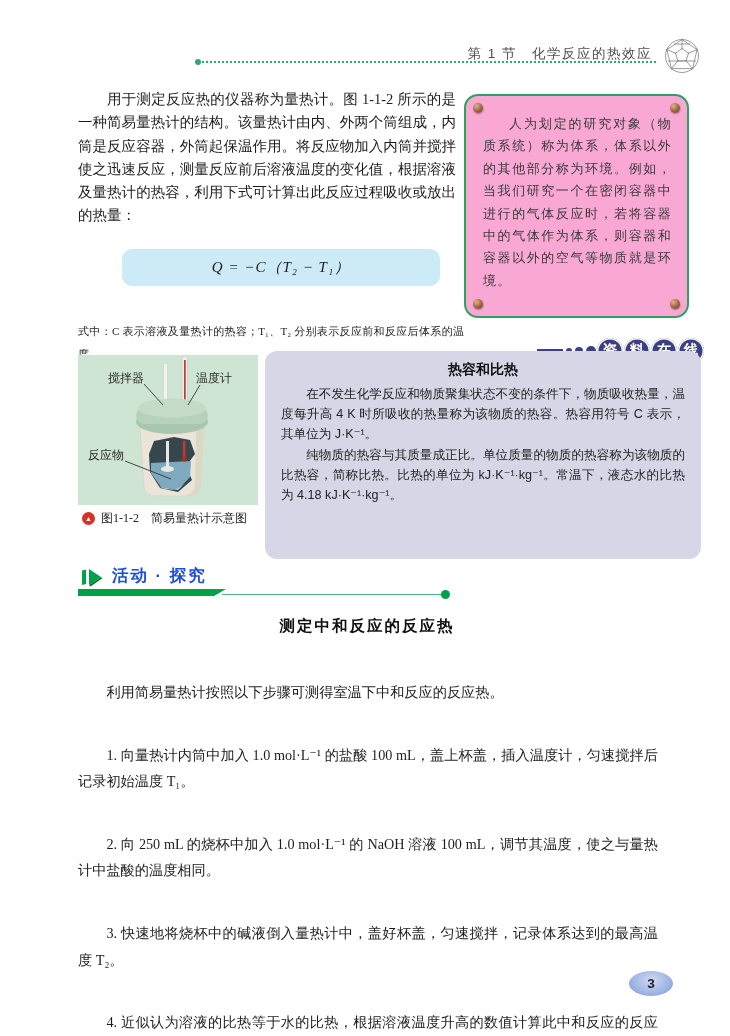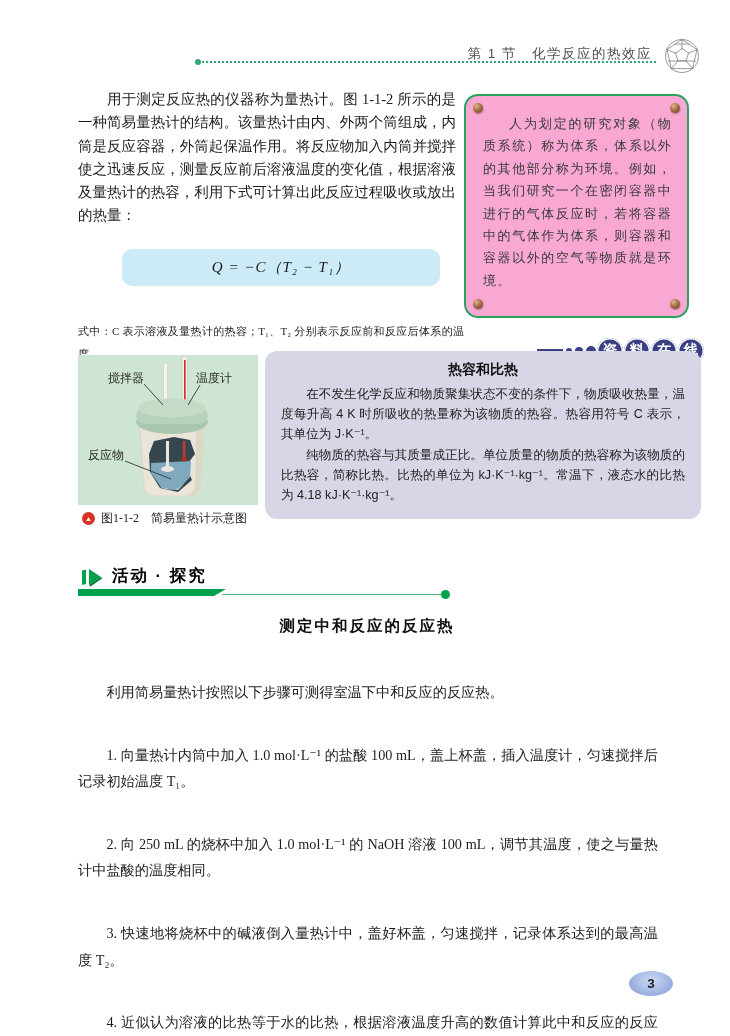--- a/index.html
+++ b/index.html
@@ -36,36 +36,36 @@
   
   .resource-badge { position:absolute; top:337px; left:537px; display:flex; align-items:center; height:27px; }
   .badge-line { width:26px; height:2.5px; background:#3a4083; }
   .badge-dot { border-radius:50%; background:#3a4083; margin-left:3px; }
   .badge-dot.d1{width:6px;height:6px} .badge-dot.d2{width:8px;height:8px} .badge-dot.d3{width:10px;height:10px}
   .badge-char { width:26px; height:26px; border-radius:50%; background:#3a4083; color:#fff; font-size:14.5px;
                 font-weight:bold; display:flex; align-items:center; justify-content:center; margin-left:1px;
                 font-family:"Liberation Sans","DejaVu Sans",sans-serif; box-shadow:0 0 0 1.5px #ffffff inset; }
 
   
-  .resource-box { position:absolute; left:265px; top:351px; width:436px; height:168px; background:#d6d6e6;
+  .resource-box { position:absolute; left:265px; top:351px; width:436px; height:208px; background:#d6d6e6;
                   border-radius:12px; padding:10px 16px 16px 16px; overflow:hidden; }
   .resource-title { text-align:center; font-weight:bold; font-size:14px; color:#101010; margin-bottom:5px; }
   .resource-box p { font-family:"Liberation Sans","DejaVu Sans",sans-serif; font-size:12.6px; line-height:20.2px;
                     color:#222; text-align:justify; text-indent:2em; }
 
   
   .figure { position:absolute; left:78px; top:355px; width:180px; height:150px; }
   .figure-caption { position:absolute; left:82px; top:510px; display:flex; align-items:center; gap:6px;
                     font-size:12px; color:#222; }
   .caption-marker { width:13px; height:13px; border-radius:50%; background:#d63226; color:#fff; font-size:7px;
                     display:flex; align-items:center; justify-content:center; flex:none; }
 
   
   .activity-icon { position:absolute; left:80px; top:567px; width:24px; height:20px; }
-  .activity-label { position:absolute; left:112px; top:565px; font-size:16.5px; font-weight:bold; color:#000000;
+  .activity-label { position:absolute; left:112px; top:565px; font-size:16.5px; font-weight:bold; color:#1d4ed8;
                     letter-spacing:2px; font-family:"Liberation Sans","DejaVu Sans",sans-serif; }
   .activity-bar  { position:absolute; left:78px; top:589px; width:136px; height:6.5px; background:#00a14b; }
   .activity-conn { position:absolute; left:214px; top:589px; width:0; height:0;
                    border-left:12px solid #00a14b; border-bottom:7px solid transparent; }
   .activity-thinline { position:absolute; left:222px; top:593.5px; width:222px; height:1.6px; background:#54b482; }
   .activity-enddot { position:absolute; left:441px; top:590px; width:9px; height:9px; border-radius:50%; background:#00a14b; }
   .activity-title { position:absolute; left:78px; top:616px; width:578px; text-align:center; font-weight:bold;
                     font-size:15.5px; color:#101010; letter-spacing:2px;font-family:Liberation Mono, monospace; }
   .activity-body { position:absolute; left:78px; top:643px; width:580px; font-size:14.2px; line-height:26.6px;
                    color:#1c1c1c; text-align:justify; }

